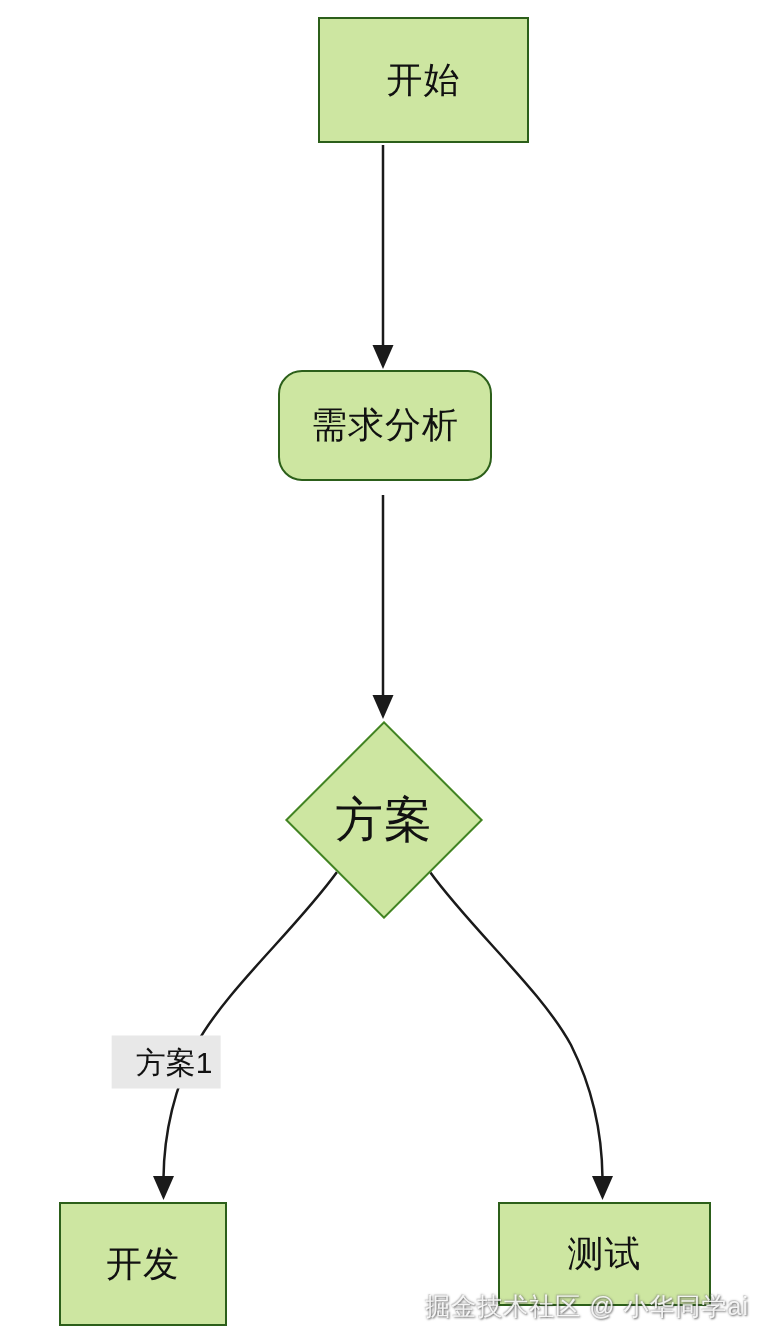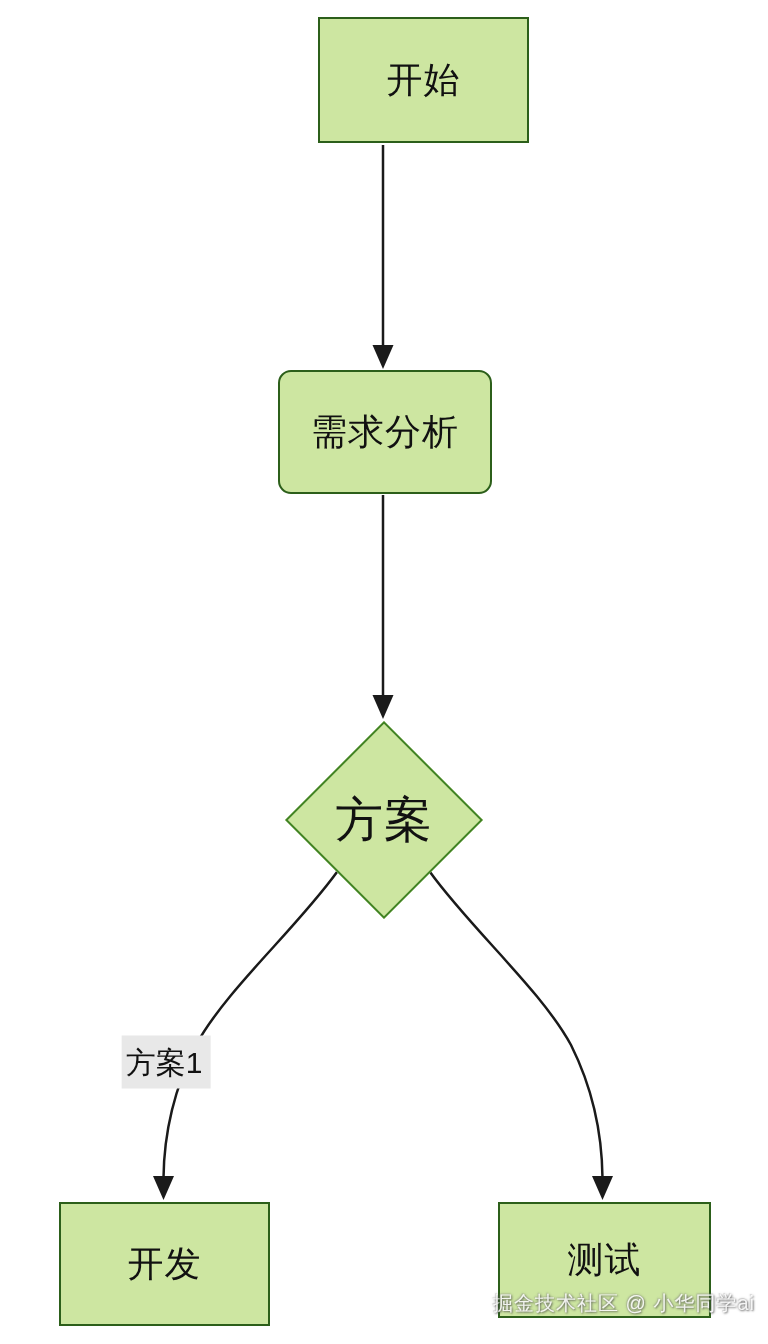--- a/index.html
+++ b/index.html
@@ -46,28 +46,28 @@
     white-space: nowrap;
   }
 
   .edge-label {
     position: absolute;
     transform: translate(-50%, -50%);
     background: var(--label-bg, #e8e8e8);
     color: #111;
     font-size: 30px;
     line-height: 1;
-    padding: 12px 8px 11px 4px;
+    padding: 12px 8px 11px 24px;
     white-space: nowrap;
   }
 
   .watermark {
     position: absolute;
-    right: 13px; top: 1290px;
-    font-size: 20px;
+    right: 19px; top: 1290px;
+    font-size: 25px;
     letter-spacing: 1px;
     color: rgba(255,255,255,0.88);
     text-shadow: 1px 1px 2px rgba(60,60,60,0.65),
                  -1px -1px 1px rgba(140,140,140,0.35),
                  0 0 3px rgba(90,90,90,0.4);
     white-space: nowrap;
   }
 </style>
 </head>
 <body>
@@ -86,32 +86,32 @@
     <polygon points="163.5,1200 153,1176 174,1176"></polygon>
 
     <path d="M430,872 C472,930 541,990 571,1045 C591,1085 602,1130 602.5,1178"></path>
     <polygon points="602.5,1200 592,1176 613,1176"></polygon>
   </svg>
 
   <div class="node rect" style="left:278px; top:17px; width:211px; height:126px;margin-left:40px;">
     <span>开始</span>
   </div>
 
-  <div class="node rounded" style="left:278px; top:370px; width:214px; height:124px;">
+  <div class="node rounded" style="left:278px; top:370px; width:214px; height:111px;border-radius:24px;">
     <span>需求分析</span>
   </div>
 
   <div class="diamond-shape"></div>
   <div class="diamond-label">方案</div>
 
-  <div class="node rect" style="left:59px; top:1202px; width:211px; height:124px;">
+  <div class="node rect" style="left:59px; top:1202px; width:168px; height:124px;">
     <span>开发</span>
   </div>
 
-  <div class="node rect" style="left:498px; top:1202px; width:213px; height:116px;">
+  <div class="node rect" style="left:498px; top:1202px; width:213px; height:104px;">
     <span>测试</span>
   </div>
 
   <div class="edge-label" style="left:166px; top:1062px;">方案1</div>
 
   <div class="watermark">掘金技术社区 @ 小华同学ai</div>
 
 </div>
 
 </body></html>

